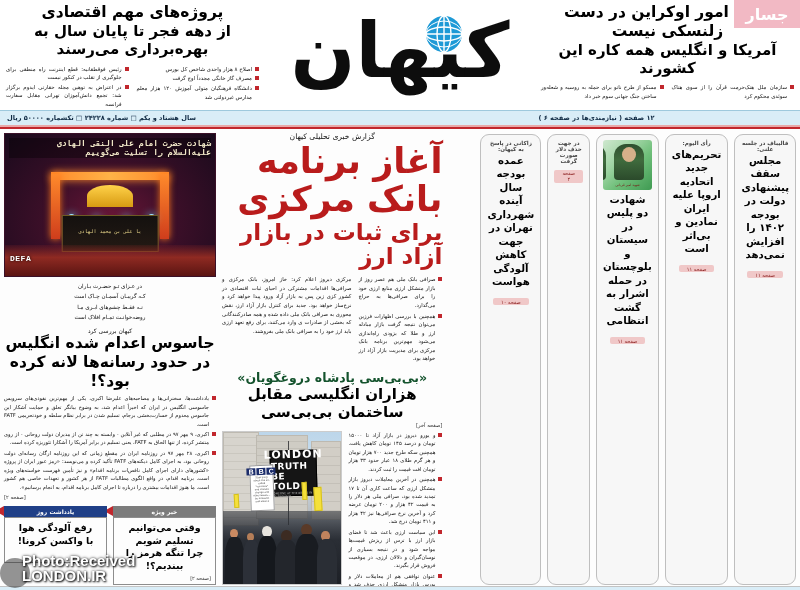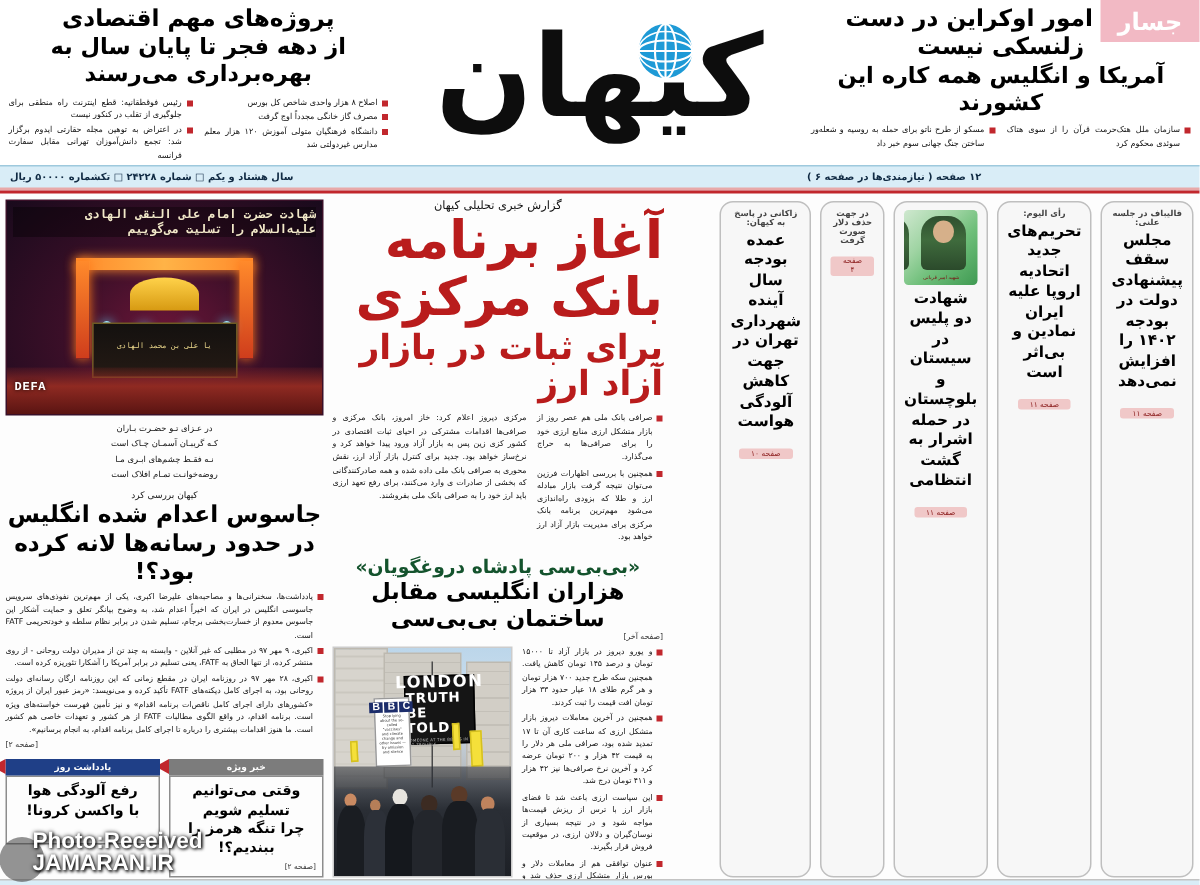--- a/index.html
+++ b/index.html
@@ -737,17 +737,17 @@
           </div>
         </div>
       </div>
 
     </div>
   </div>
 
   <div class="wm-badge"></div>
   <div class="watermark">
     <div>Photo:Received</div>
-    <div>JAMARAN.IR</div>
+    <div>LONDON.IR</div>
   </div>
 
   <div class="footer"></div>
 </div>
 
 </body></html>

